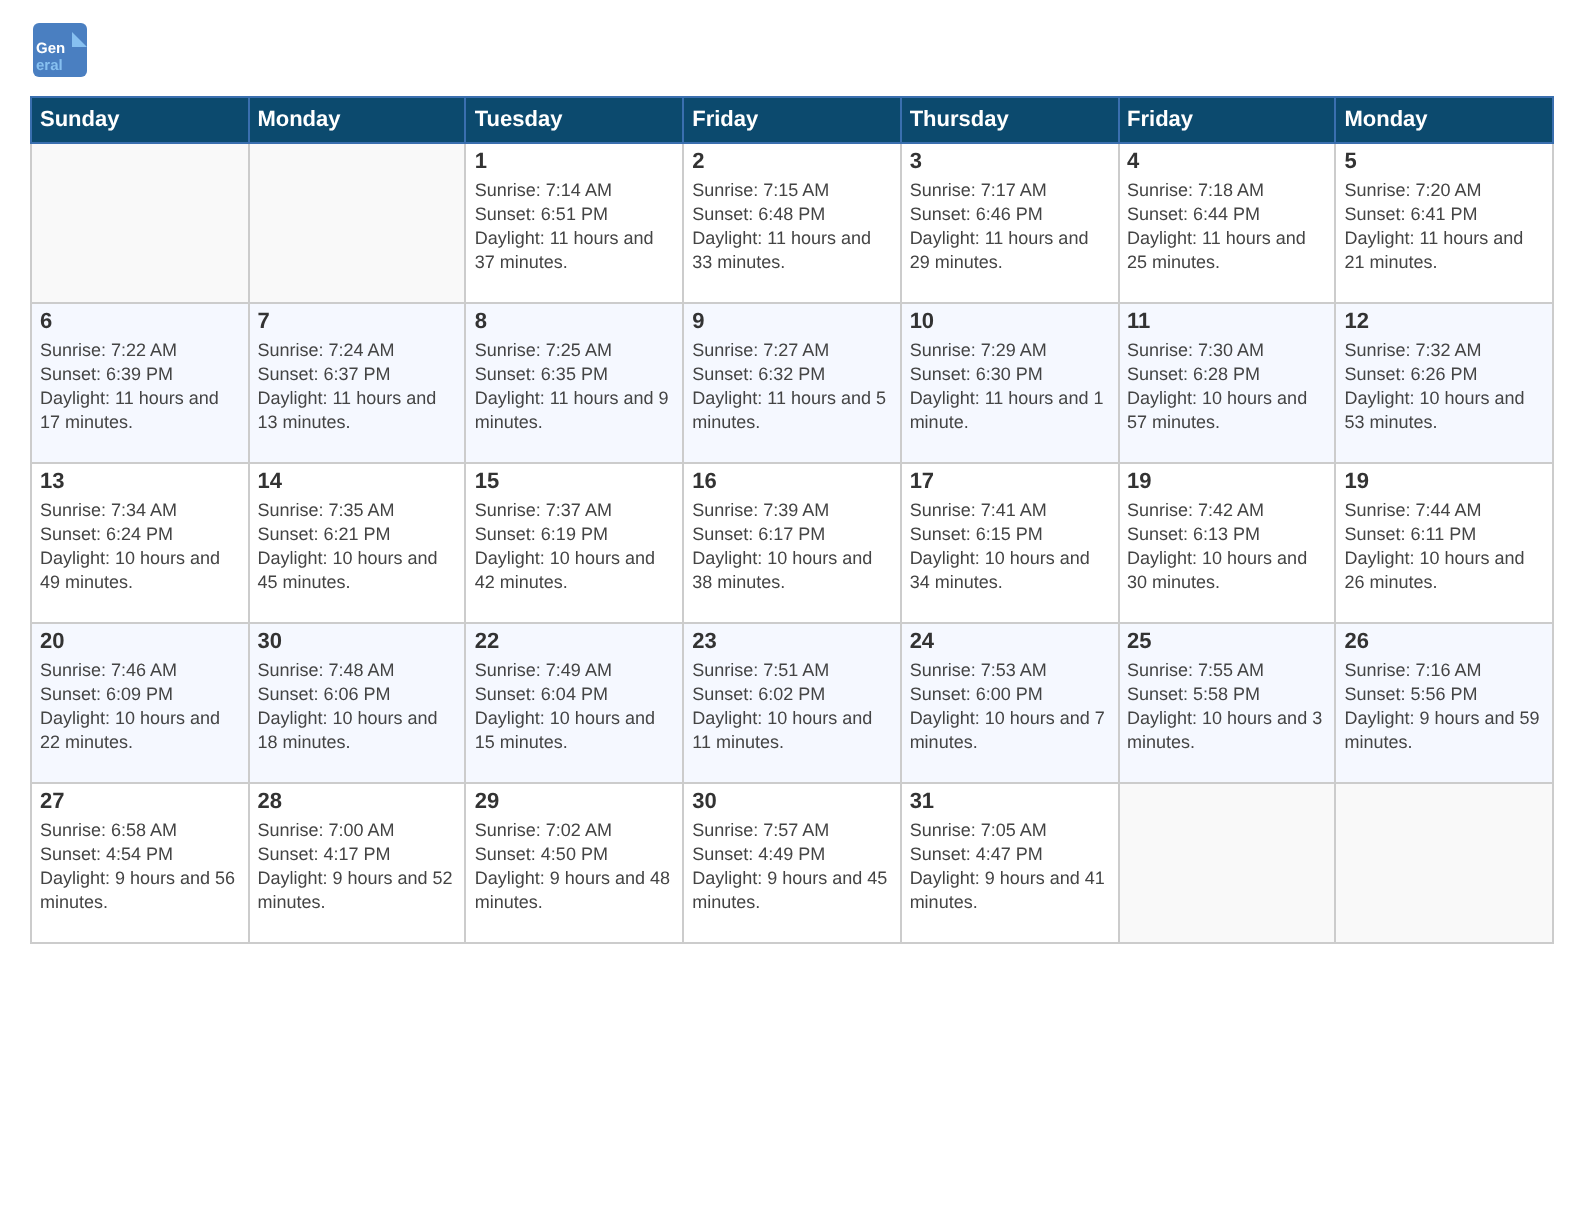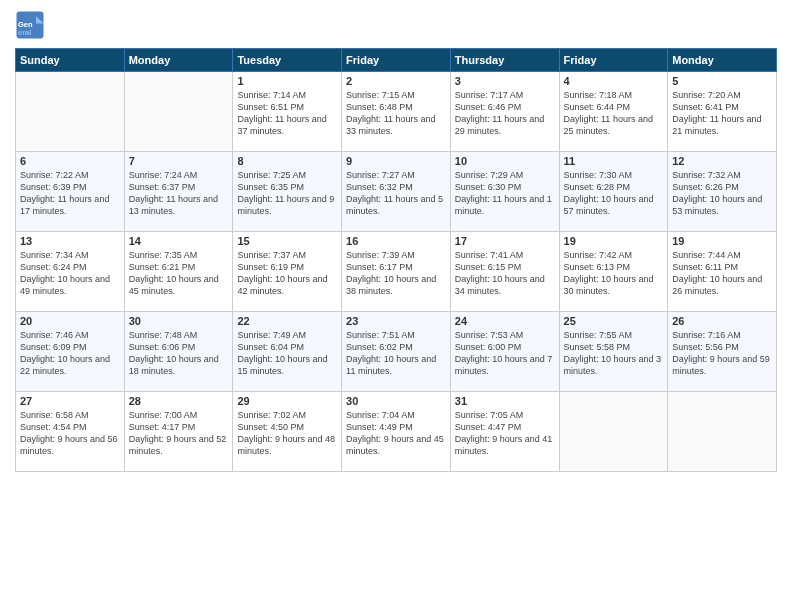--- a/index.html
+++ b/index.html
@@ -312,21 +312,21 @@
 Daylight: 9 hours and 52 minutes.</div>
           </td>
           <td>
             <div class="day-num">29</div>
             <div class="day-info">Sunrise: 7:02 AM
 Sunset: 4:50 PM
 Daylight: 9 hours and 48 minutes.</div>
           </td>
           <td>
             <div class="day-num">30</div>
-            <div class="day-info">Sunrise: 7:04 AM
+            <div class="day-info">Sunrise: 7:57 AM
 Sunset: 4:49 PM
 Daylight: 9 hours and 45 minutes.</div>
           </td>
           <td>
             <div class="day-num">31</div>
             <div class="day-info">Sunrise: 7:05 AM
 Sunset: 4:47 PM
 Daylight: 9 hours and 41 minutes.</div>
           </td>
           <td class="empty"></td>

